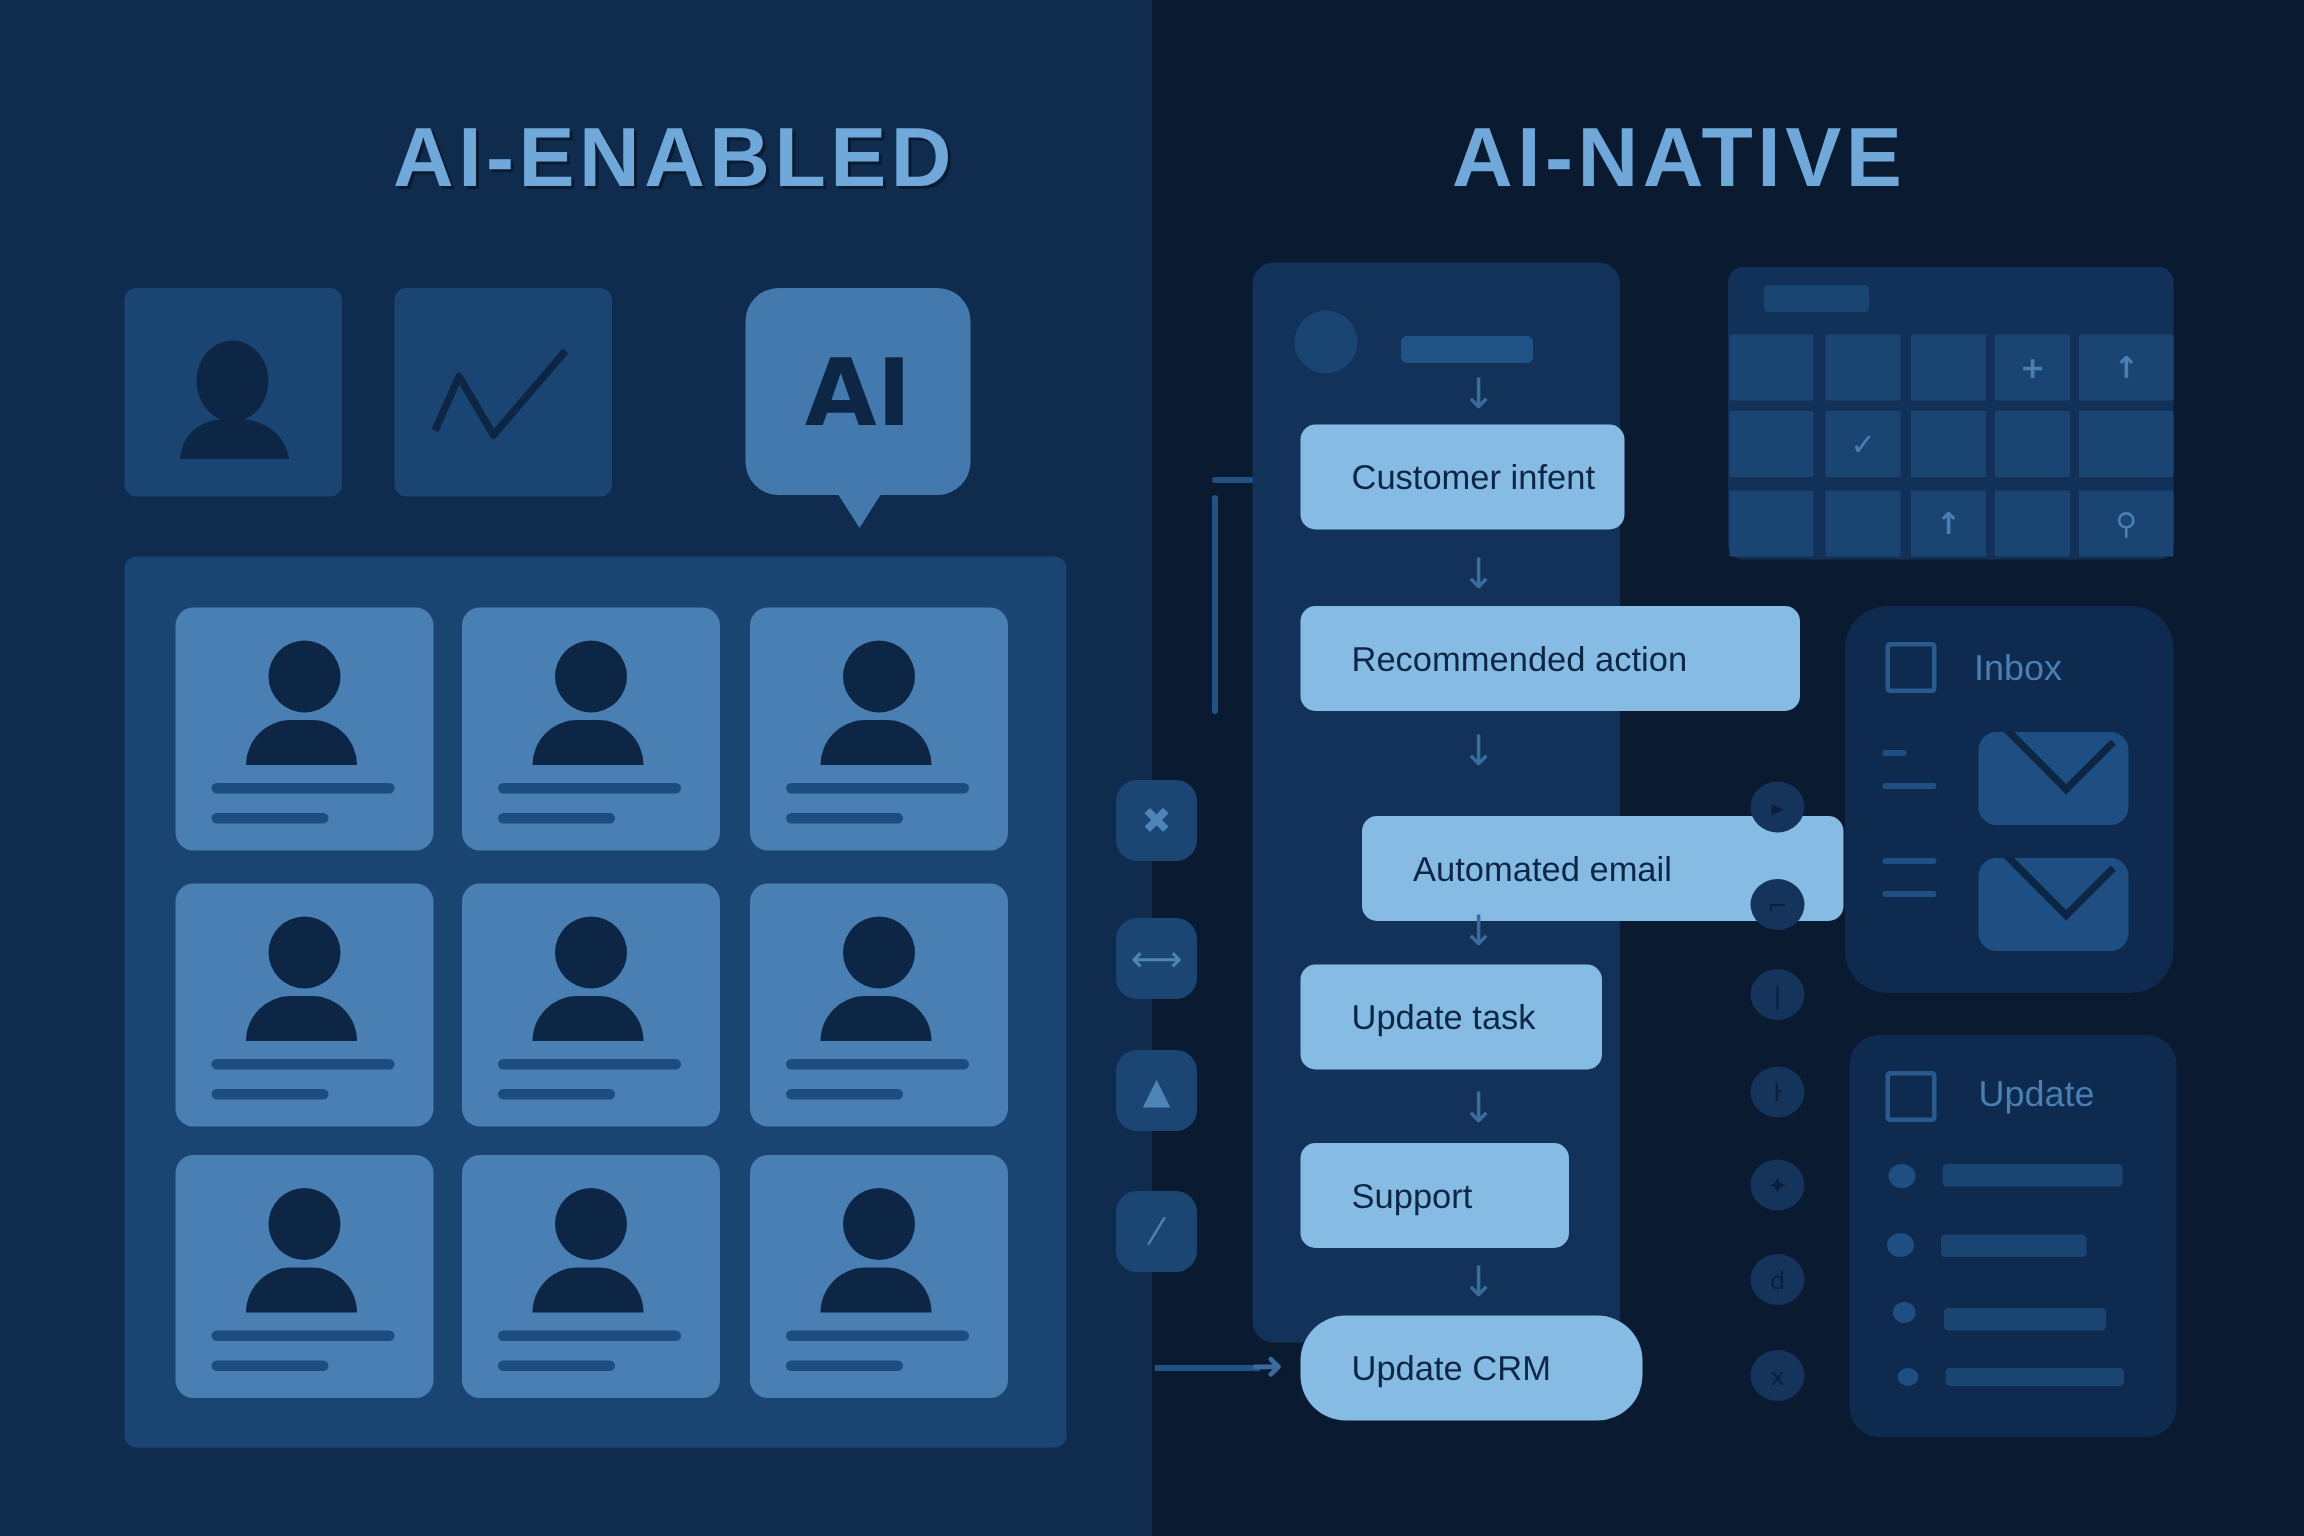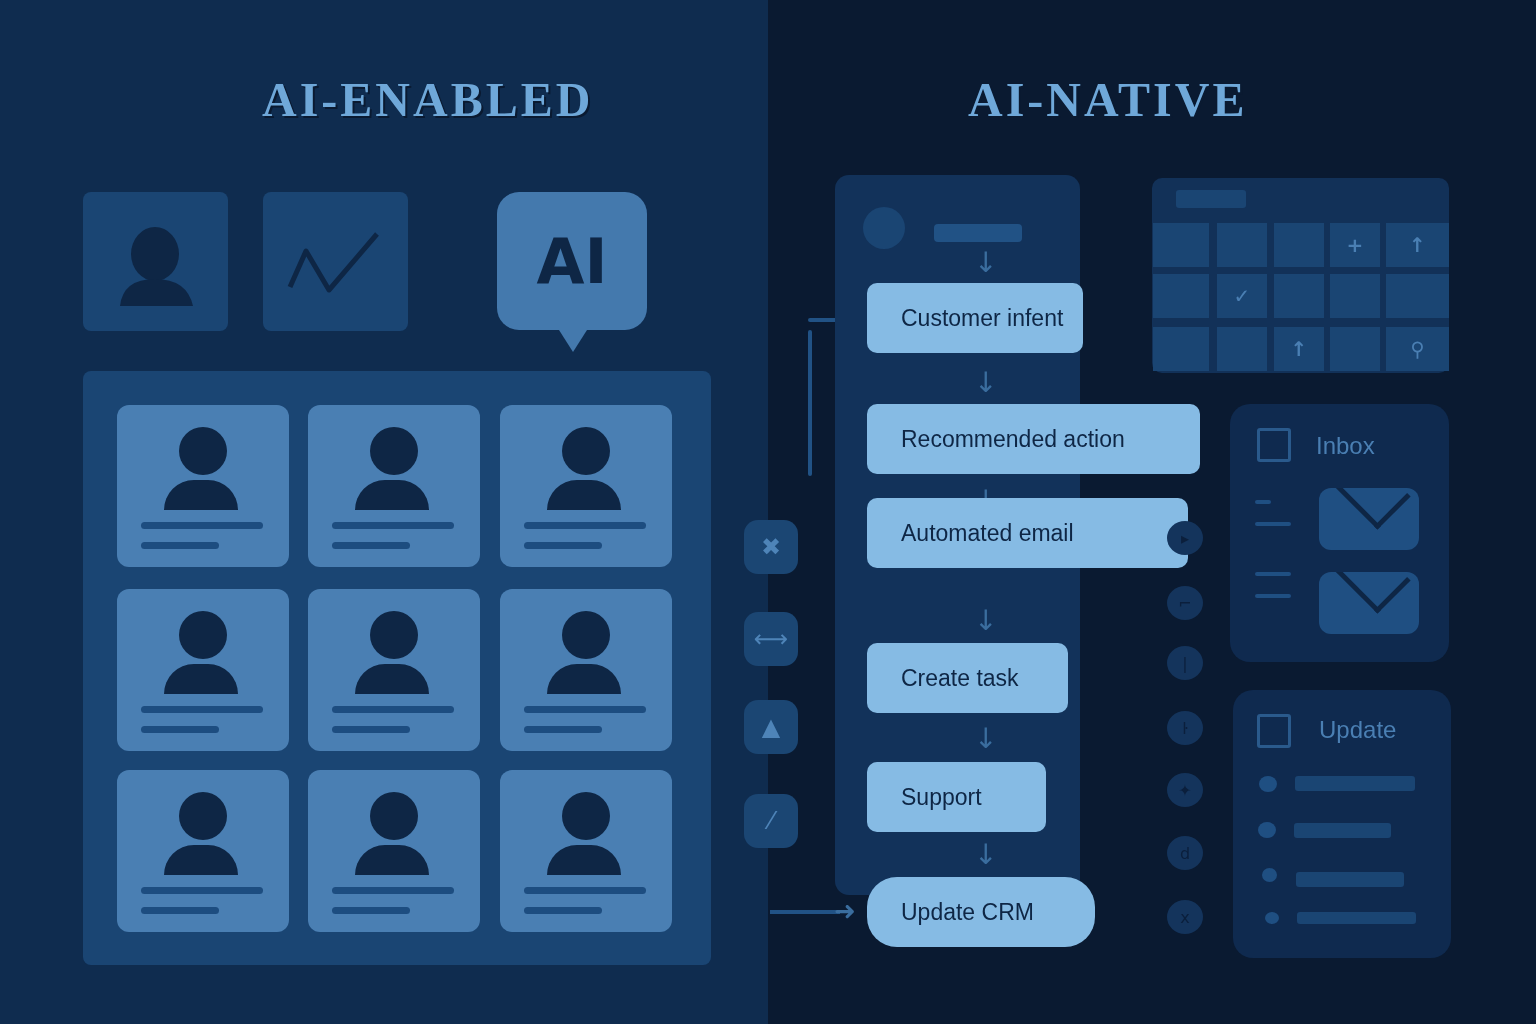--- a/index.html
+++ b/index.html
@@ -1,19 +1,19 @@
 <!DOCTYPE html>
 <html><head>
 <meta charset="utf-8">
 <style>
   html,body{margin:0;padding:0;}
   body{width:1536px;height:1024px;position:relative;overflow:hidden;font-family:"DejaVu Sans","Liberation Sans",sans-serif;background:#0a1a31;}
   .half-left{position:absolute;left:0;top:0;width:768px;height:1024px;background:#0f2c4f;}
   .half-right{position:absolute;left:768px;top:0;width:768px;height:1024px;background:#0a1a31;}
-  .title{position:absolute;top:72px;font-size:48px;font-weight:bold;letter-spacing:3px;color:#6fa8d9;text-shadow:2px 2px 0 #0a1a31;font-family:Liberation Serif, serif;}
+  .title{position:absolute;top:72px;font-size:56px;font-weight:bold;letter-spacing:3px;color:#6fa8d9;text-shadow:2px 2px 0 #0a1a31;font-family:Liberation Sans, sans-serif;}
   .title.left{left:262px;}
   .title.right{left:968px;}
 
   .tile{position:absolute;border-radius:8px;background:#1a4573;}
   .ai-bubble{position:absolute;left:497px;top:192px;width:150px;height:138px;border-radius:22px;background:#4479ad;display:flex;align-items:center;justify-content:center;text-align:right;}
   .ai-bubble .tail{position:absolute;left:62px;bottom:-22px;width:0;height:0;border-left:14px solid transparent;border-right:14px solid transparent;border-top:22px solid #4479ad;}
   .ai-bubble span{font-size:62px;font-weight:bold;color:#0e2645;}
 
   .grid-panel{position:absolute;left:83px;top:371px;width:628px;height:594px;border-radius:8px;background:#1a4573;}
   .card{position:absolute;width:172px;height:162px;border-radius:12px;background:#4a7fb3;}
@@ -153,26 +153,26 @@
 <div class="arrow-down" style="top:248px;">↓</div>
 
 <div class="flow-box" style="top:283px;width:216px;">
     <span>Customer infent</span>
   </div>
 <div class="arrow-down" style="top:368px;">↓</div>
 <div class="flow-box" style="top:404px;width:333px;">
     <span>Recommended action</span>
   </div>
 <div class="arrow-down" style="top:486px;">↓</div>
-<div class="flow-box" style="top:498px;width:321px;">
+<div class="flow-box" style="top:544px;width:321px;margin-left:41px;">
     <span>Automated email</span>
   </div>
 <div class="arrow-down" style="top:606px;">↓</div>
 <div class="flow-box" style="top:643px;width:201px;">
-    <span>Create task</span>
+    <span>Update task</span>
   </div>
 <div class="arrow-down" style="top:724px;">↓</div>
 <div class="flow-box" style="top:762px;width:179px;">
     <span>Support</span>
   </div>
 <div class="arrow-down" style="top:840px;">↓</div>
 <div class="flow-box" style="top:877px;width:228px;border-radius:30px;">
     <span>Update CRM</span>
   </div>
 
@@ -195,21 +195,21 @@
 <div class="cal-cell" style="left:1386px;top:327px;width:63px;">⚲</div>
 
 <div class="circle-ic" style="top:521px;">▸</div>
 <div class="circle-ic" style="top:586px;">⌐</div>
 <div class="circle-ic" style="top:646px;">|</div>
 <div class="circle-ic" style="top:711px;">ŀ</div>
 <div class="circle-ic" style="top:773px;">✦</div>
 <div class="circle-ic" style="top:836px;">d</div>
 <div class="circle-ic" style="top:900px;">x</div>
 
-<div class="panel" style="left:1230px;top:404px;width:219px;height:258px;">
+<div class="panel" style="left:1230px;top:404px;width:219px;height:258px;border-radius:28px;">
   <div class="panel-icon" style="left:27px;top:24px;"></div>
   <div class="p-title" style="left:86px;top:28px;">Inbox</div>
   <div class="dash" style="left:25px;top:96px;width:16px;"></div>
   <div class="dash" style="left:25px;top:118px;width:36px;"></div>
   <div class="dash" style="left:25px;top:168px;width:36px;"></div>
   <div class="dash" style="left:25px;top:190px;width:36px;"></div>
   <div class="mail" style="left:89px;top:84px;">
       <div class="v"></div>
     </div>
   <div class="mail" style="left:89px;top:168px;">

